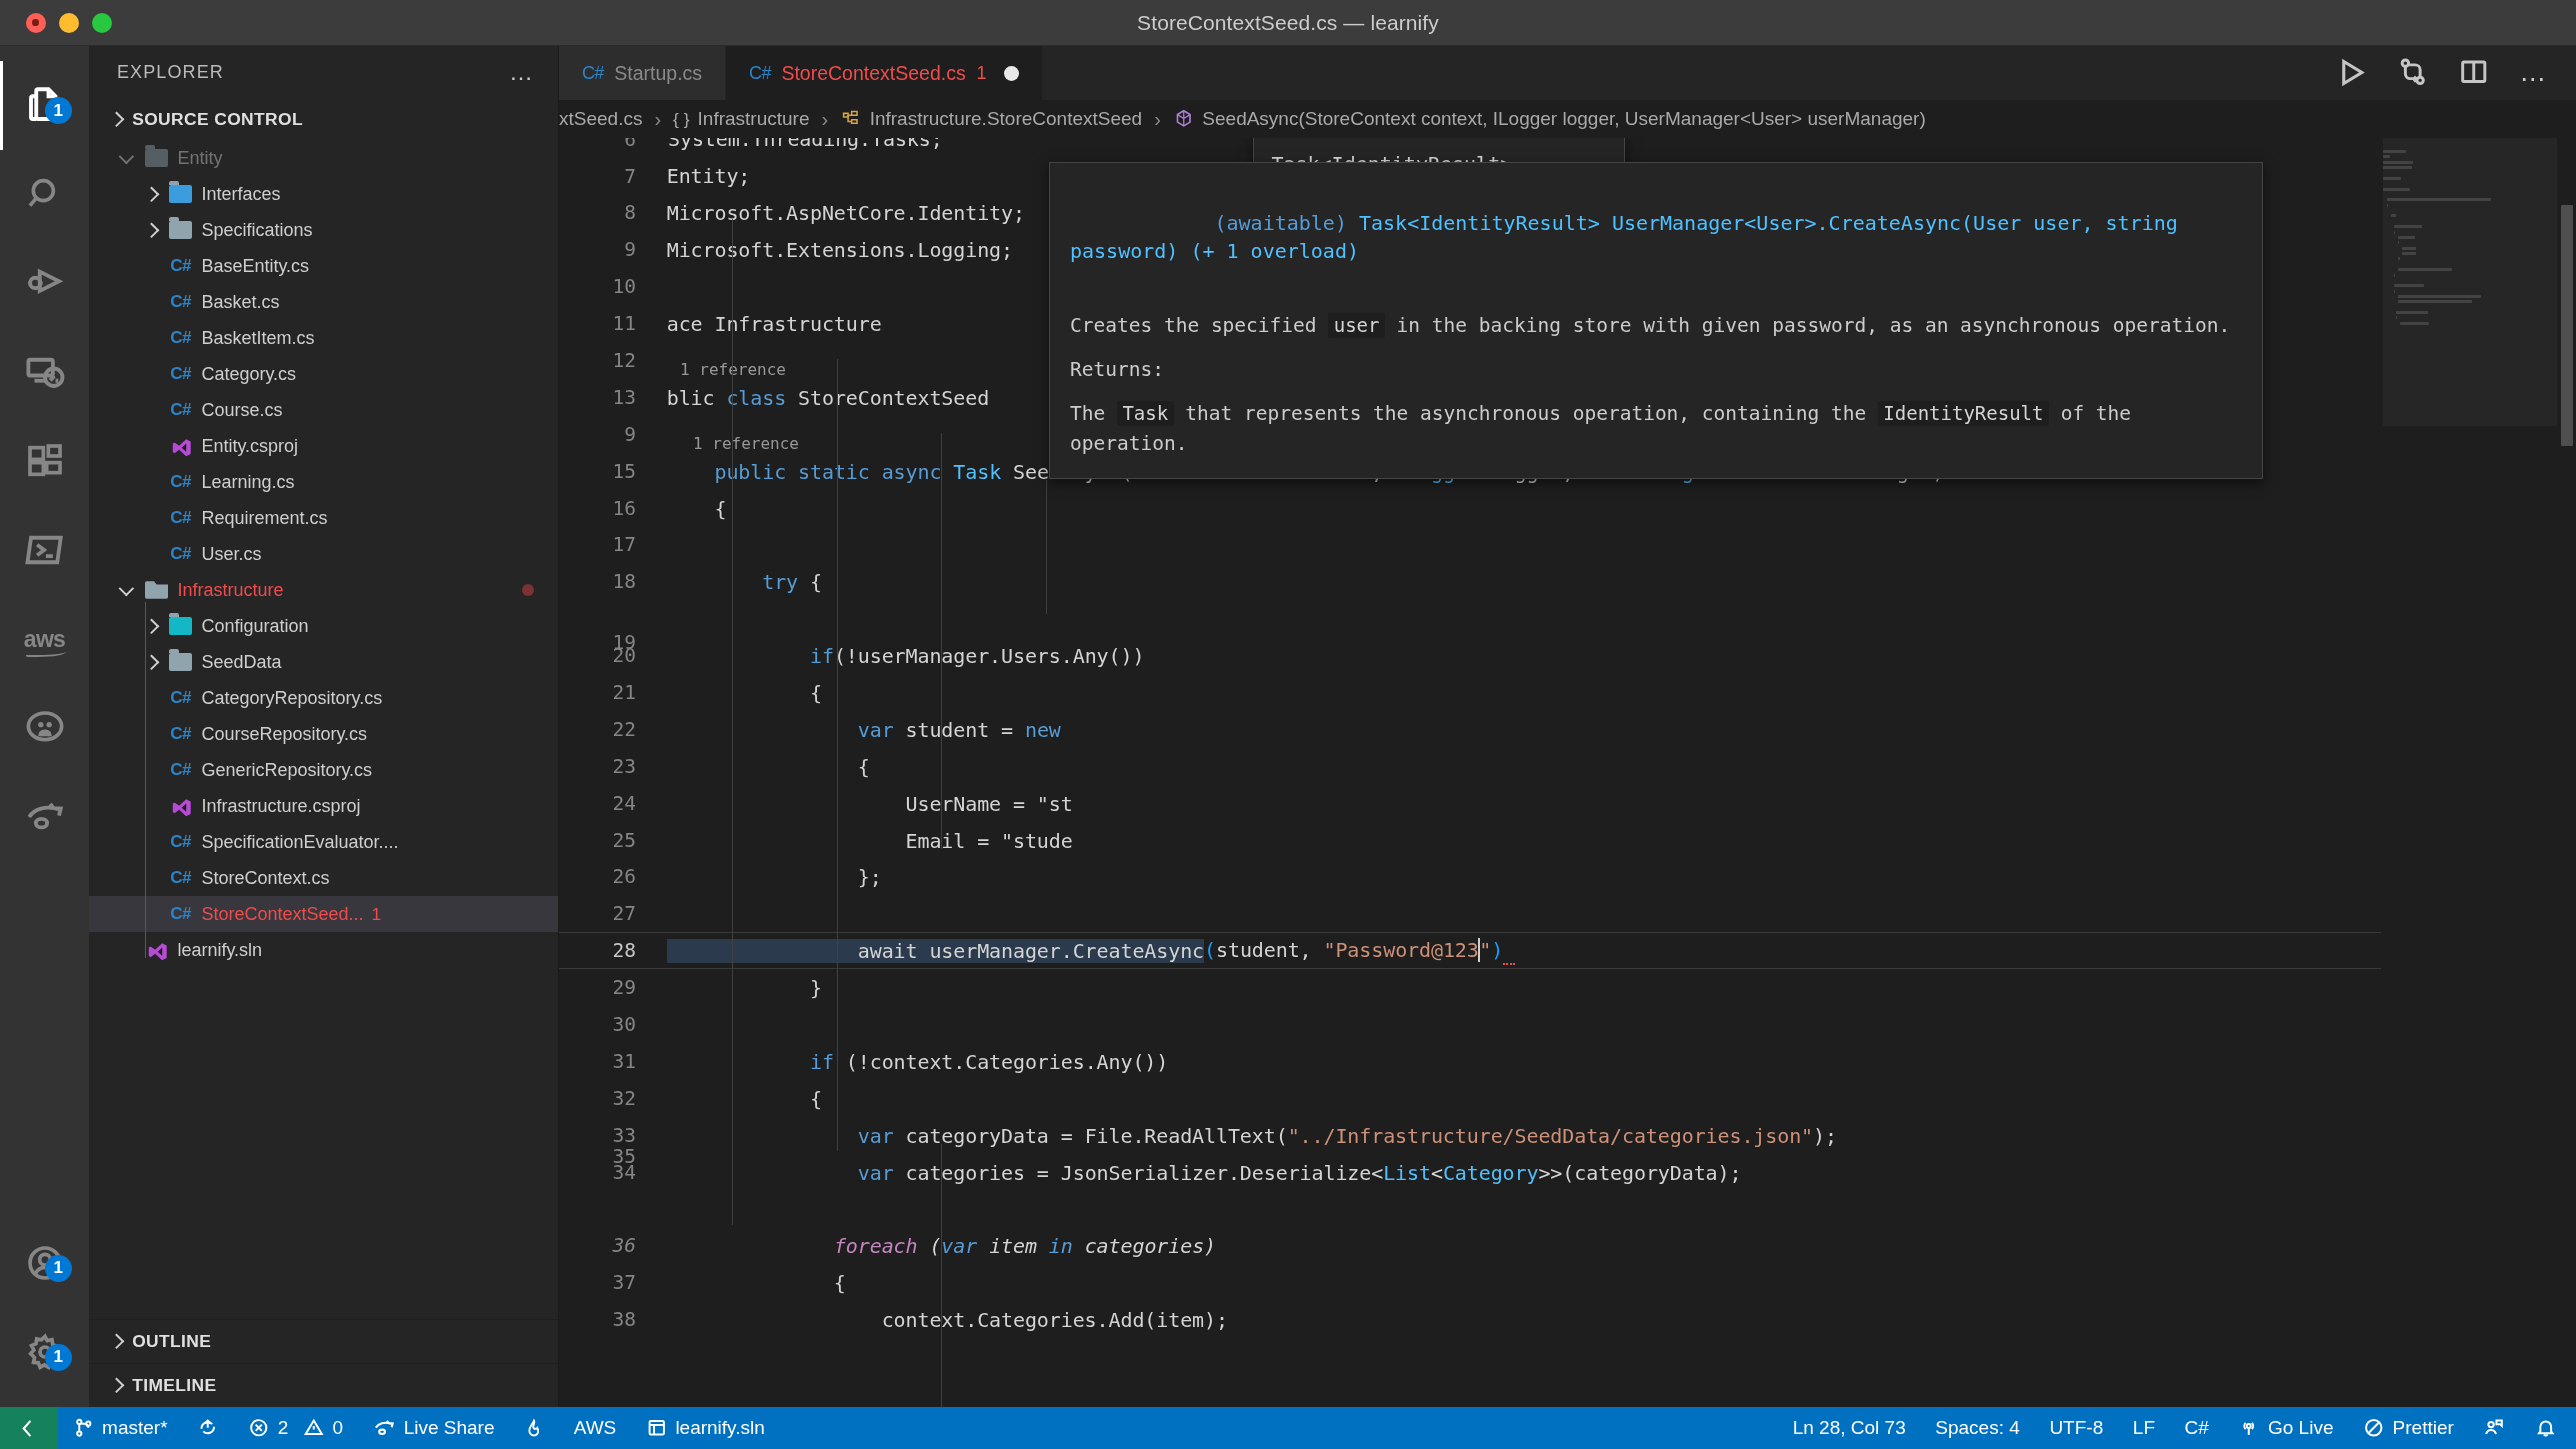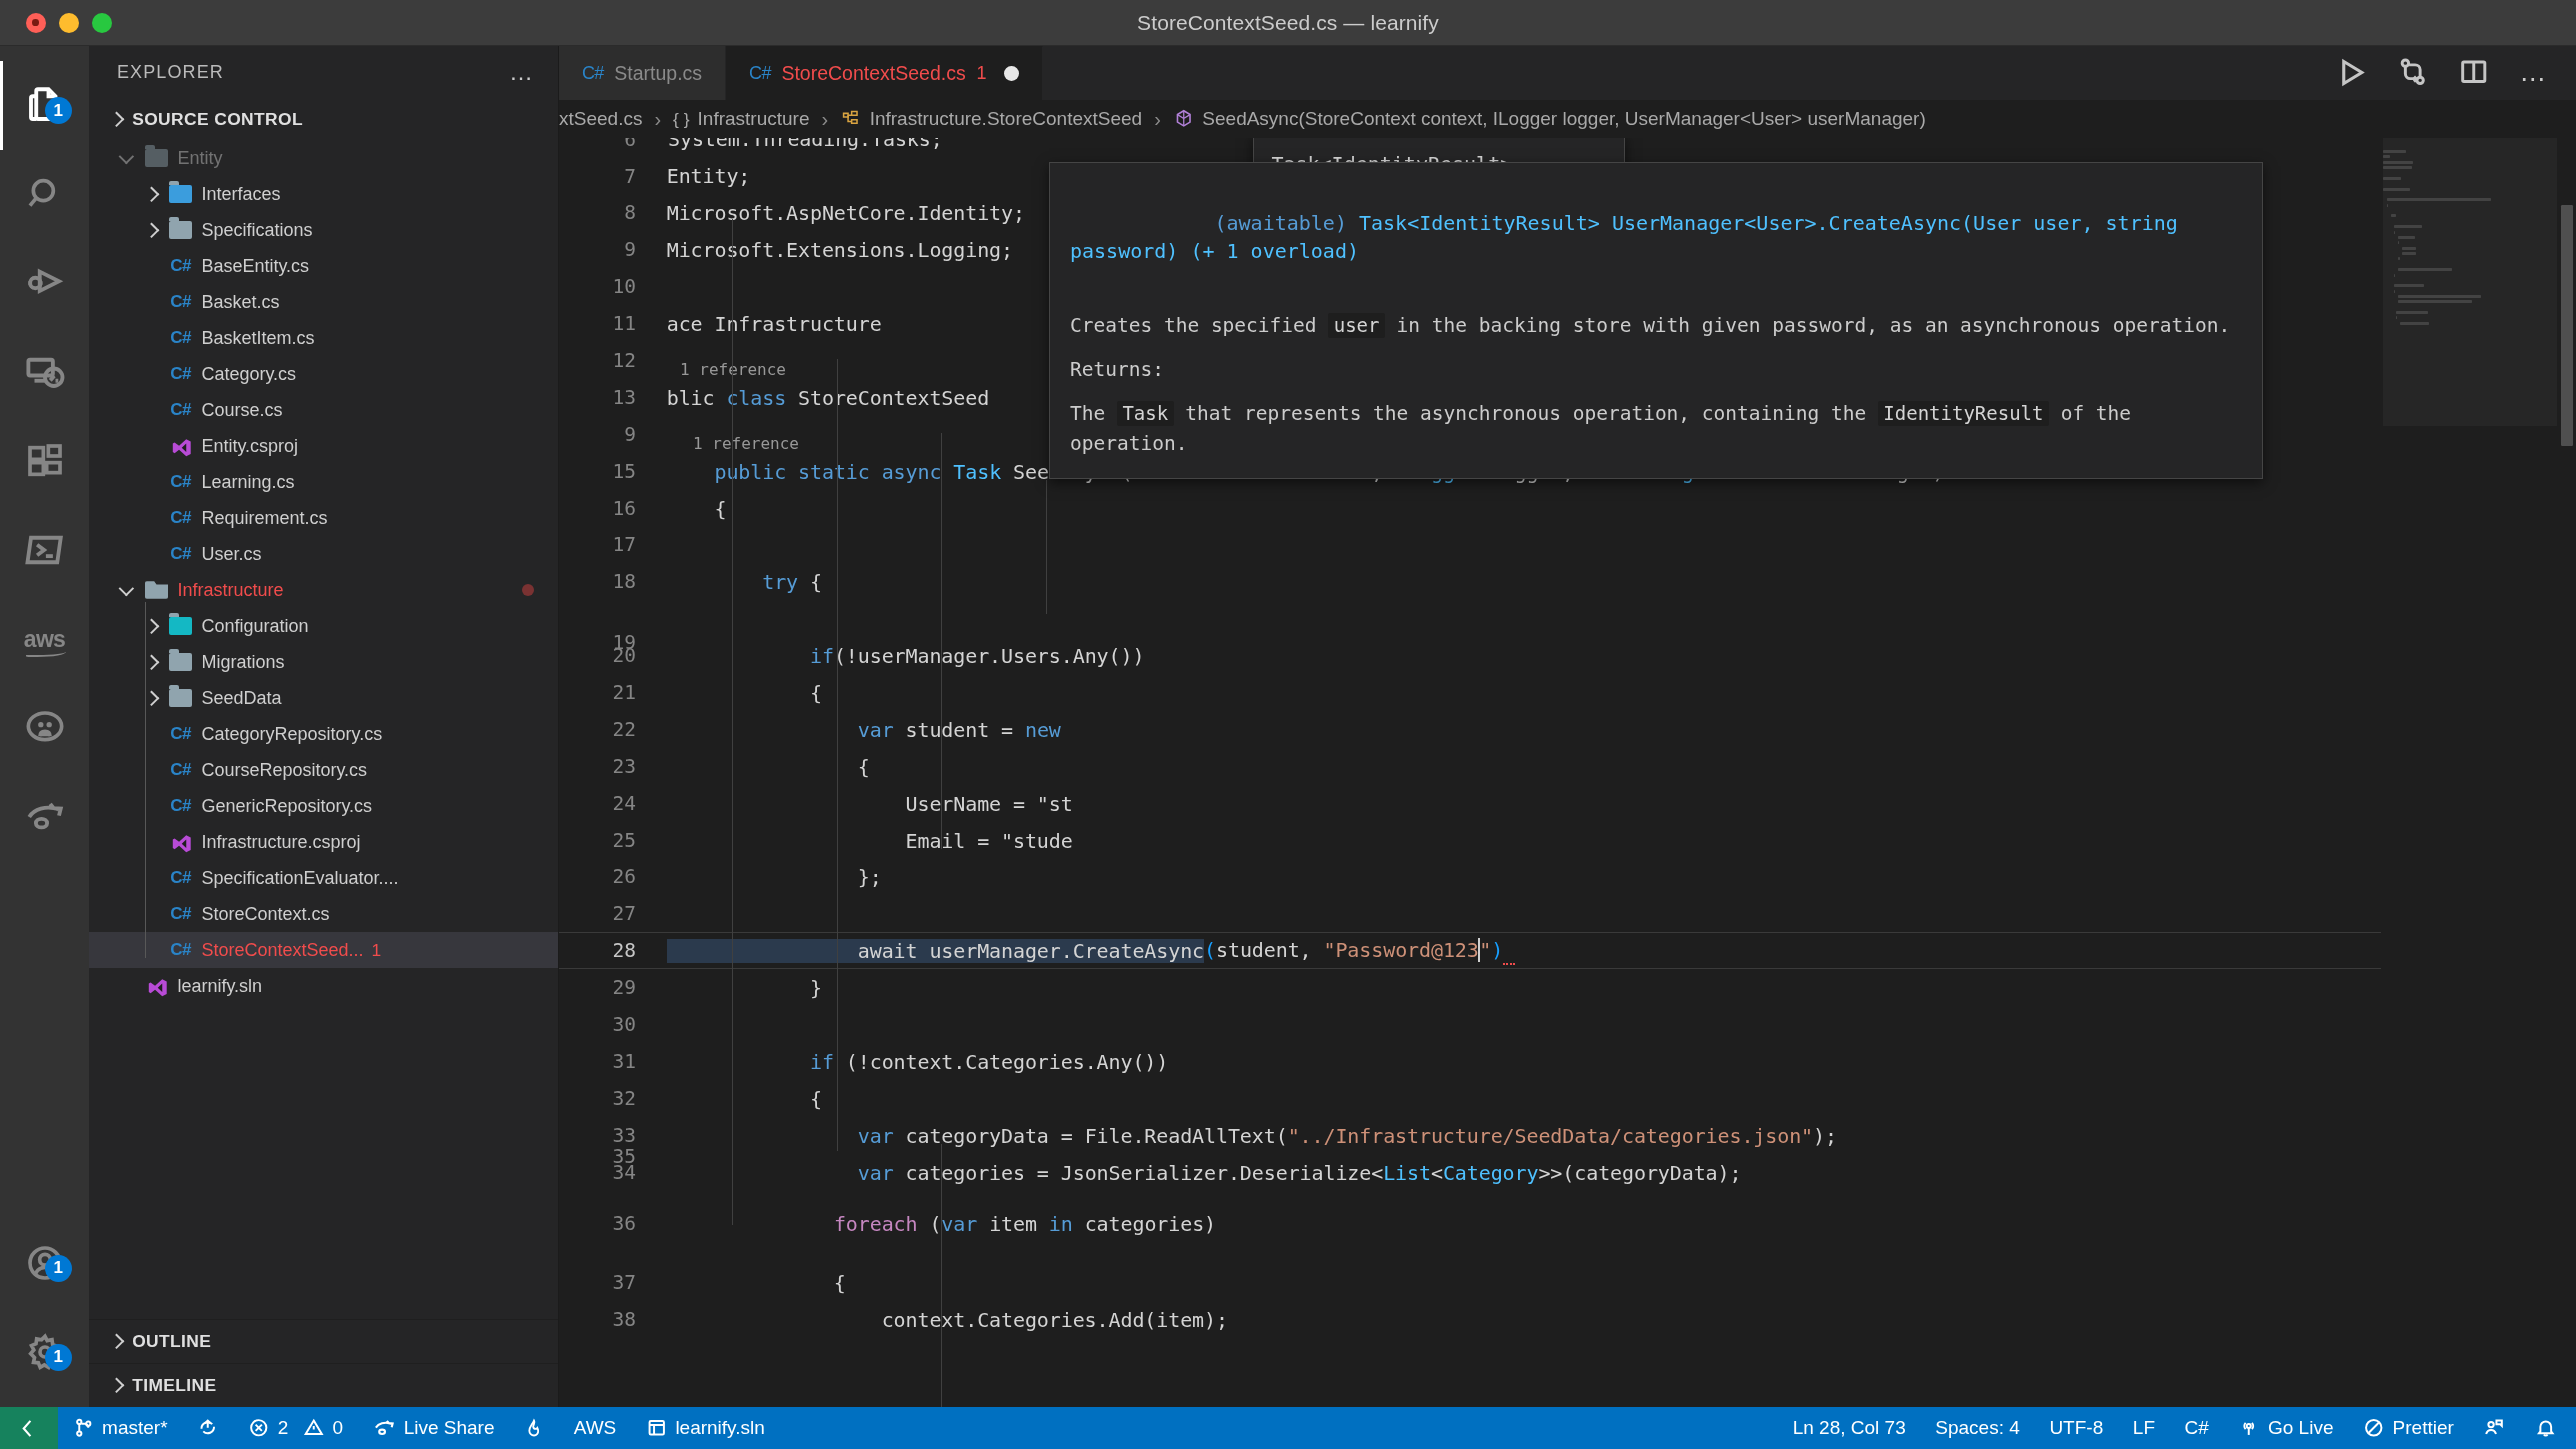--- a/index.html
+++ b/index.html
@@ -408,30 +408,20 @@
             <span class="tname">Configuration</span>
           </div>
           <div class="trow">
             <span class="ind" style="width: 48px;"></span>
             <span style="width: 28px; flex: 0 0 auto; display: flex; align-items: center; justify-content: center;">
               <span class="chev"></span>
             </span>
             <span class="ficon">
               <span class="folder"></span>
             </span>
-            <span class="tname">Migrations</span>
-          </div>
-          <div class="trow">
-            <span class="ind" style="width: 48px;"></span>
-            <span style="width: 28px; flex: 0 0 auto; display: flex; align-items: center; justify-content: center;">
-              <span class="chev"></span>
-            </span>
-            <span class="ficon">
-              <span class="folder"></span>
-            </span>
             <span class="tname">SeedData</span>
           </div>
           <div class="trow">
             <span class="ind" style="width: 48px;"></span>
             <span style="width: 28px; flex: 0 0 auto; display: flex; align-items: center; justify-content: center;"></span>
             <span class="ficon">
               <span class="cs">C#</span>
             </span>
             <span class="tname">CategoryRepository.cs</span>
           </div>
@@ -765,21 +755,21 @@
               <div class="ctext" style="margin-left: 6.7px;">                <span class="kw">var</span> categoryData = File.ReadAllText(<span class="str">"../Infrastructure/SeedData/categories.json"</span>);</div>
             </div>
             <div class="coderow" style="top: 1016px;">
               <div class="lnum">34</div>
               <div class="ctext" style="margin-left: 6.7px;">                <span class="kw">var</span> categories = JsonSerializer.Deserialize&lt;<span class="cls">List</span>&lt;<span class="cls">Category</span>&gt;&gt;(categoryData);</div>
             </div>
             <div class="coderow" style="top: 1000px;">
               <div class="lnum">35</div>
               <div class="ctext" style="margin-left: 6.7px;"></div>
             </div>
-            <div class="coderow" style="top: 1067px;">
+            <div class="coderow" style="top: 1089px; font-style: italic;">
               <div class="lnum">36</div>
               <div class="ctext" style="margin-left: 6.7px;">              <span class="kw"><span class="ctl">foreach</span></span> (<span class="kw">var</span> item <span class="kw">in</span> categories)</div>
             </div>
             <div class="coderow" style="top: 1126px;">
               <div class="lnum">37</div>
               <div class="ctext" style="margin-left: 6.7px;">              {</div>
             </div>
             <div class="coderow" style="top: 1163px;">
               <div class="lnum">38</div>
               <div class="ctext" style="margin-left: 6.7px;">                  context.Categories.Add(item);</div>

